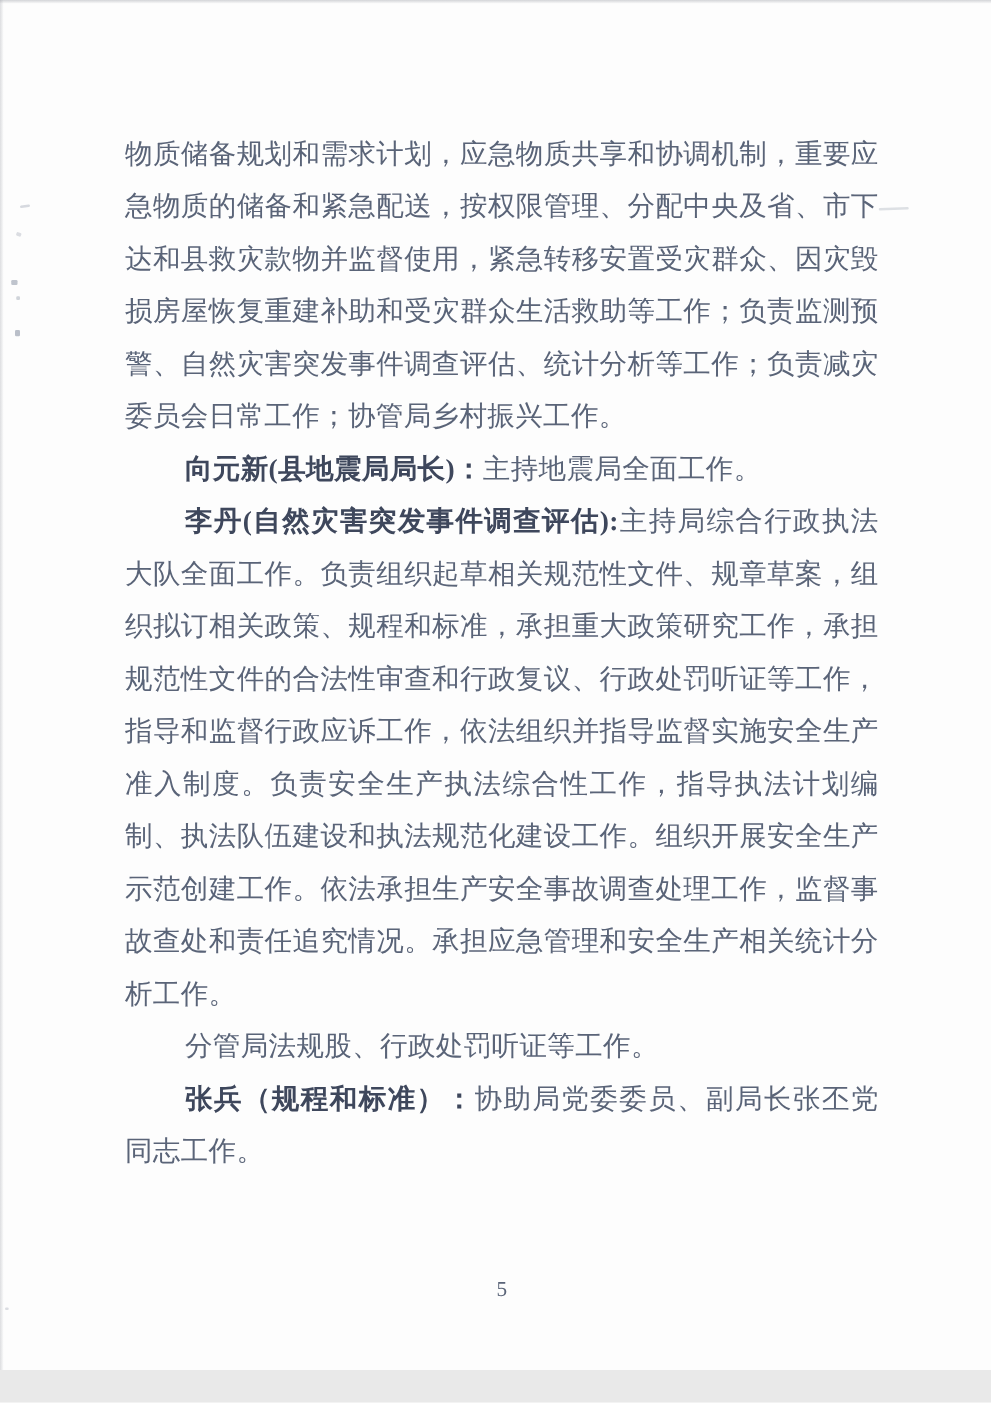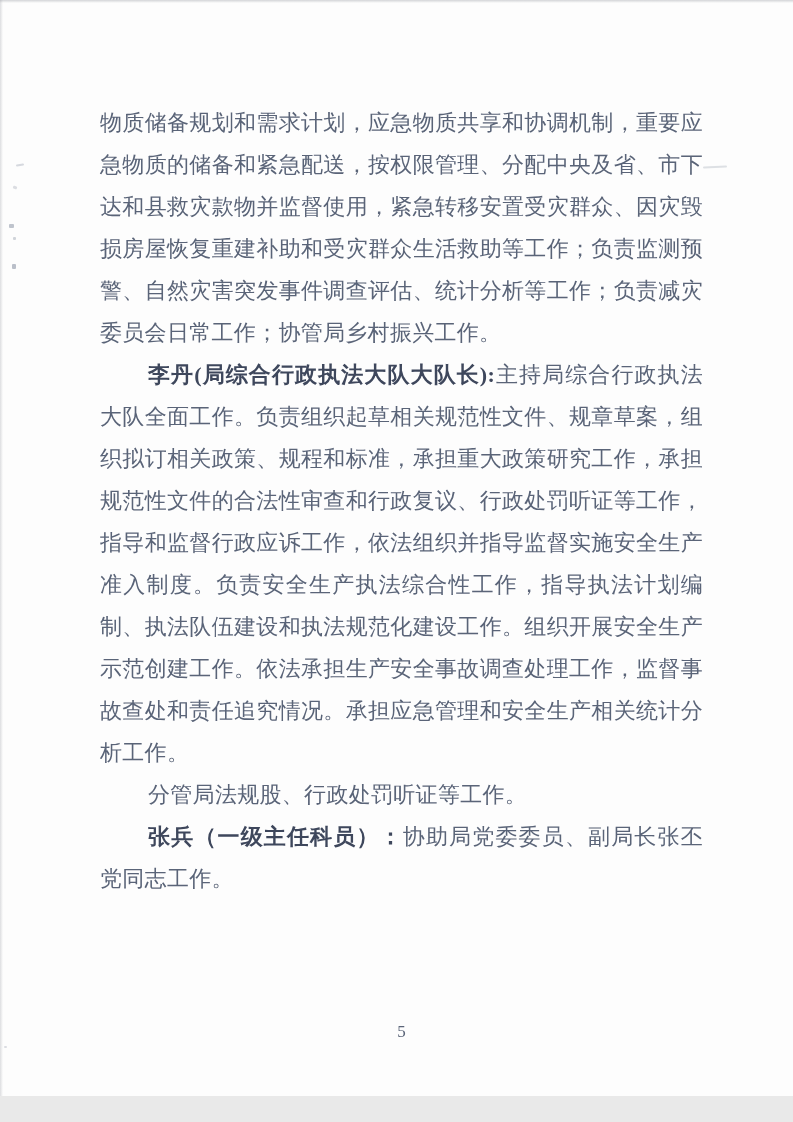--- a/index.html
+++ b/index.html
@@ -85,23 +85,24 @@
   .speck.s5 { left: 12px;  top: 264px; width: 4px; height: 5px; opacity: 0.60; }
   .speck.s6 { left: 703px; top: 166px; width: 24px; height: 2px; opacity: 0.28; transform: rotate(-2deg); }
   .speck.s7 { left: 4px;   top: 1046px; width: 3px; height: 2px; opacity: 0.30; }
 </style>
 </head>
 <body>
 
 <div class="page">
   <div class="doc-text">
       <p class="no-indent"><span class="seg">物质储备规划和需求计划，应急物质共享和协调机制，重要应急物质的储备和紧急配送，按权限管理、分配中央及省、市下达和县救灾款物并监督使用，紧急转移安置受灾群众、因灾毁损房屋恢复重建补助和受灾群众生活救助等工作；负责监测预警、自然灾害突发事件调查评估、统计分析等工作；负责减灾委员会日常工作；协管局乡村振兴工作。</span></p>
-      <p><span class="seg-bold">李丹(局综合行政执法大队大队长):</span><span class="seg">主持局综合行政执法大队全面工作。负责组织起草相关规范性文件、规章草案，组织拟订相关政策、规程和标准，承担重大政策研究工作，承担规范性文件的合法性审查和行政复议、行政处罚听证等工作，指导和监督行政应诉工作，依法组织并指导监督实施安全生产准入制度。负责安全生产执法综合性工作，指导执法计划编制、执法队伍建设和执法规范化建设工作。组织开展安全生产示范创建工作。依法承担生产安全事故调查处理工作，监督事故查处和责任追究情况。承担应急管理和安全生产相关统计分析工作。</span></p>
+      <p><span class="seg-bold">向元新(县地震局局长)：</span><span class="seg">主持地震局全面工作。</span></p>
+      <p><span class="seg-bold">李丹(自然灾害突发事件调查评估):</span><span class="seg">主持局综合行政执法大队全面工作。负责组织起草相关规范性文件、规章草案，组织拟订相关政策、规程和标准，承担重大政策研究工作，承担规范性文件的合法性审查和行政复议、行政处罚听证等工作，指导和监督行政应诉工作，依法组织并指导监督实施安全生产准入制度。负责安全生产执法综合性工作，指导执法计划编制、执法队伍建设和执法规范化建设工作。组织开展安全生产示范创建工作。依法承担生产安全事故调查处理工作，监督事故查处和责任追究情况。承担应急管理和安全生产相关统计分析工作。</span></p>
       <p><span class="seg">分管局法规股、行政处罚听证等工作。</span></p>
-      <p><span class="seg-bold">张兵（一级主任科员）：</span><span class="seg">协助局党委委员、副局长张丕党同志工作。</span></p>
+      <p><span class="seg-bold">张兵（规程和标准）：</span><span class="seg">协助局党委委员、副局长张丕党同志工作。</span></p>
     </div>
   <div class="page-number">5</div>
   <div class="speck s1"></div>
   <div class="speck s2"></div>
   <div class="speck s3"></div>
   <div class="speck s4"></div>
   <div class="speck s5"></div>
   <div class="speck s6"></div>
   <div class="speck s7"></div>
 </div>

